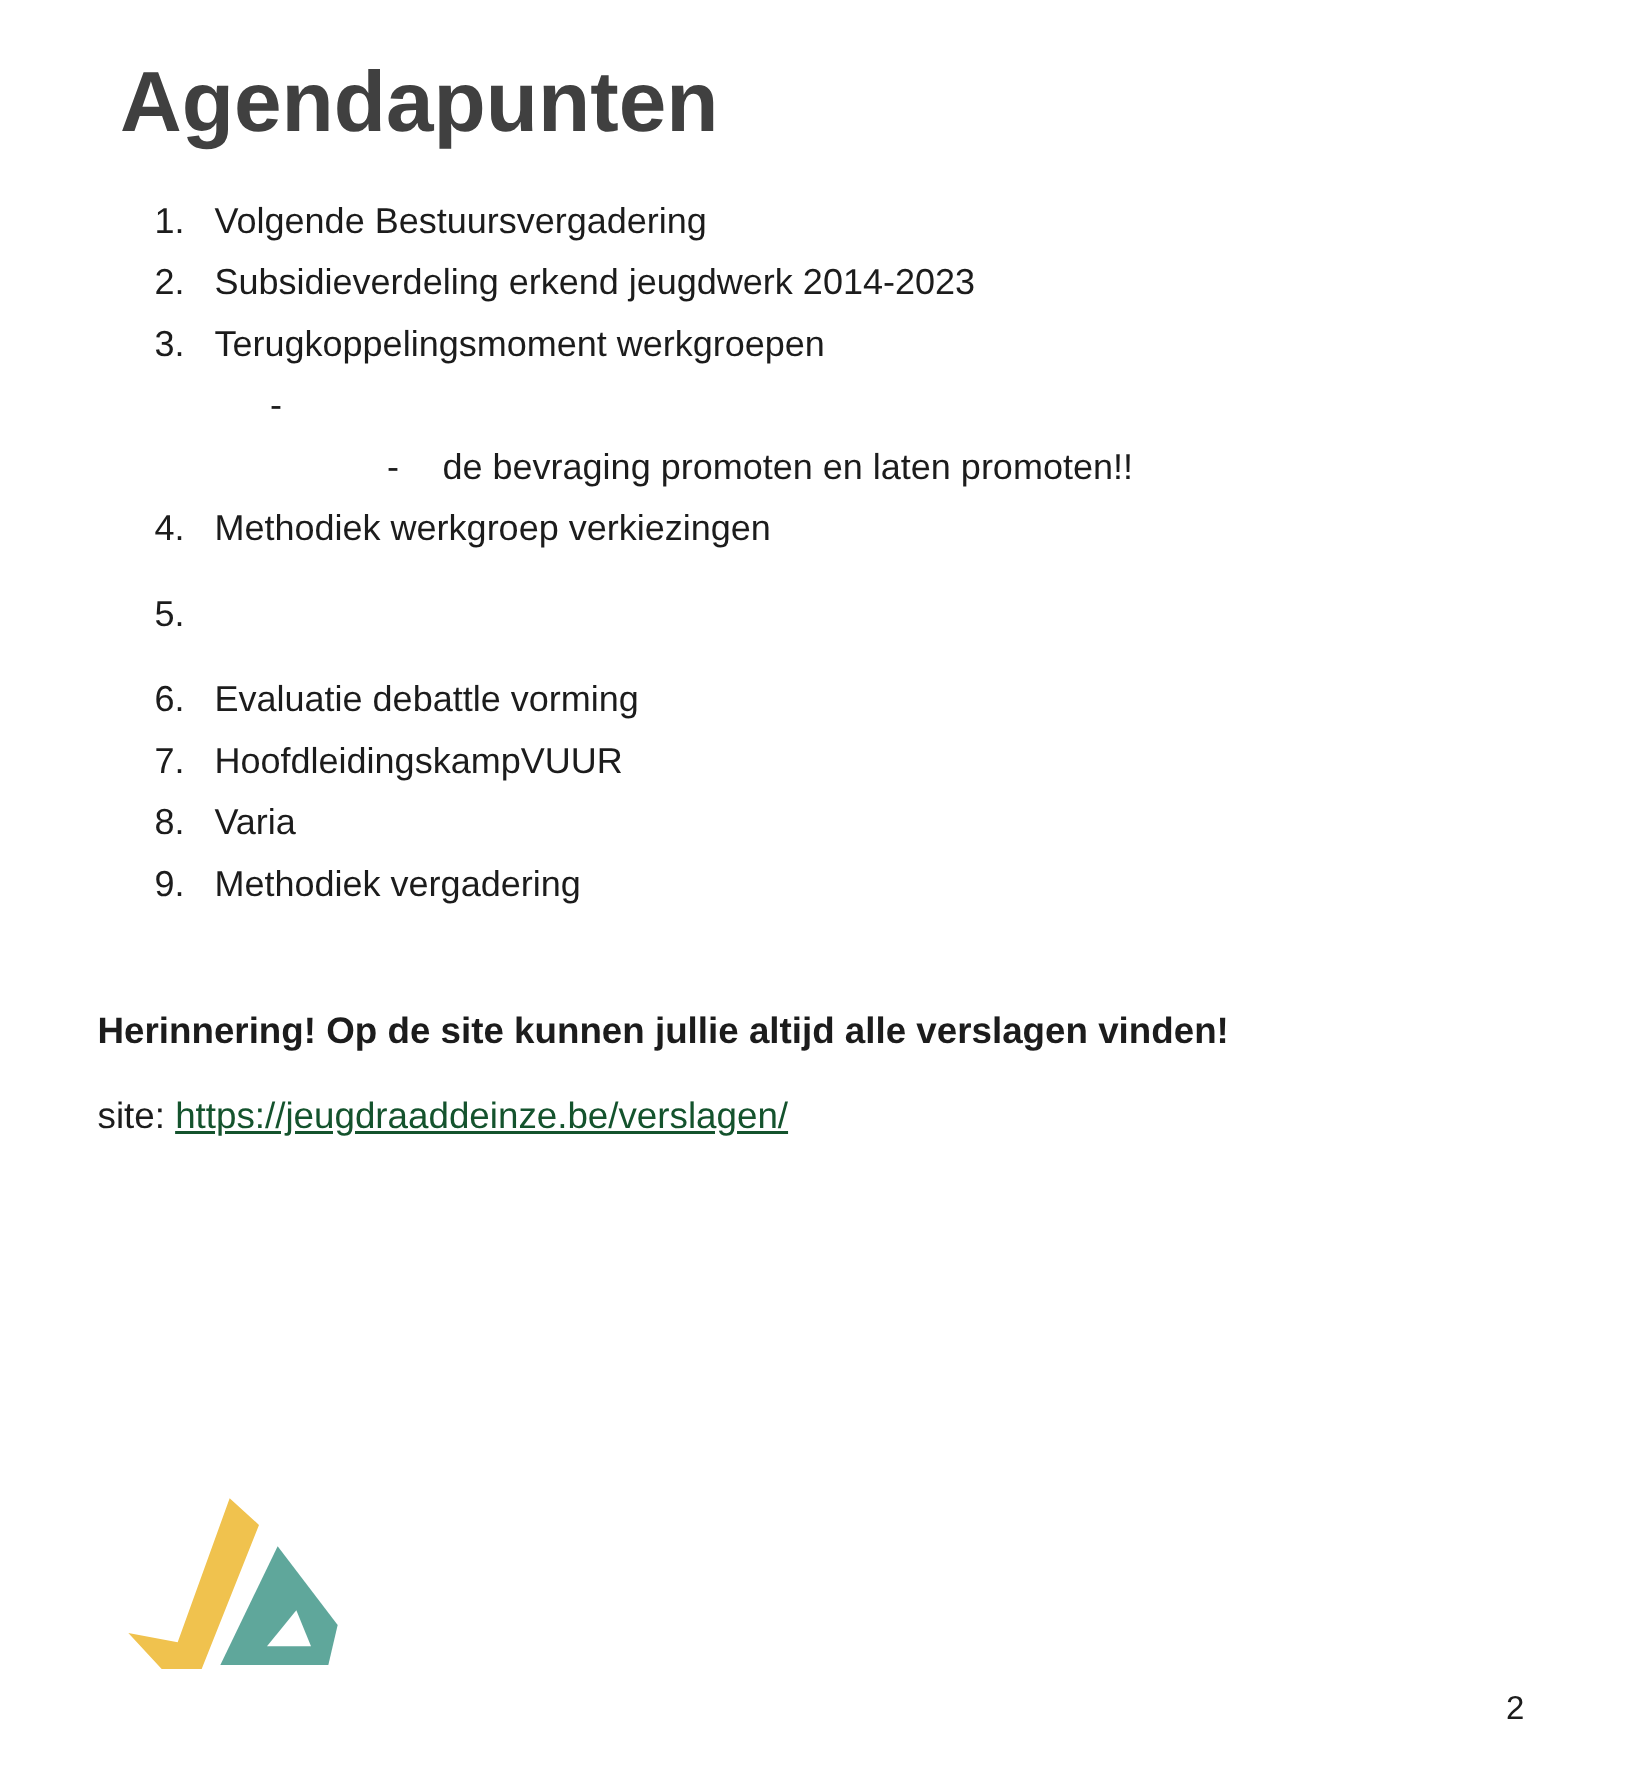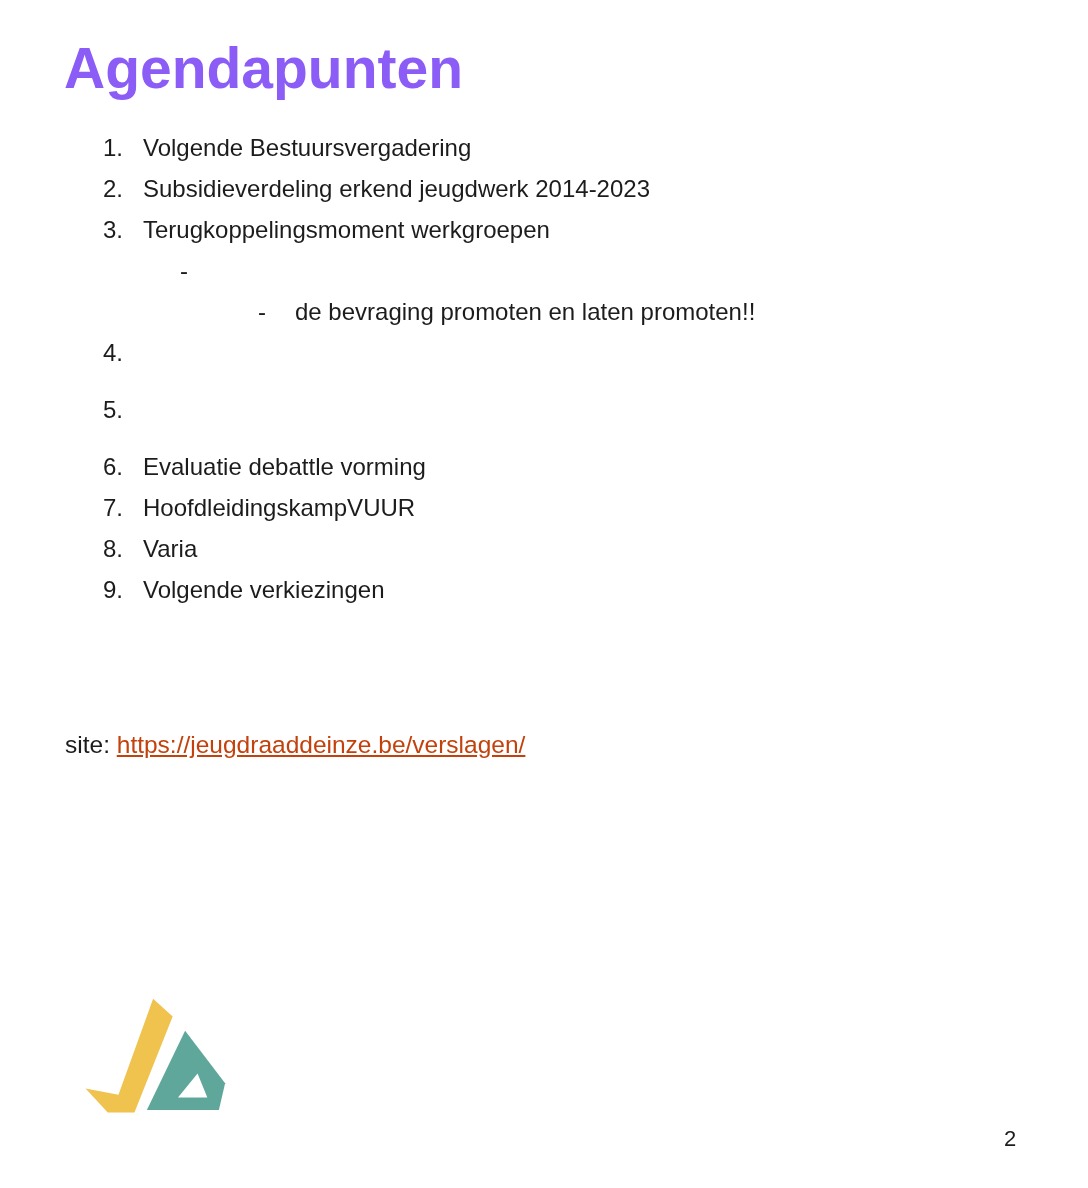--- a/index.html
+++ b/index.html
@@ -5,43 +5,43 @@
   html,body{margin:0;padding:0;background:#ffffff;}
   .page{
     position:relative;
     width:1088px;height:1188px;
     background:#ffffff;
     font-family:"Liberation Sans", sans-serif;
     color:#1c1c1c;
     overflow:hidden;
   }
   .title{
-    position:absolute;left:64px;top:34px;
+    position:absolute;left:80px;top:34px;
     margin:0;
     font-size:57px;font-weight:700;line-height:1.2;
-    color:#8b5cf6;
+    color:#404040;
   }
   .agenda{position:absolute;left:103px;top:127px;width:880px;}
   .row{display:flex;align-items:center;height:41px;font-size:24px;line-height:41px;}
   .row .marker{flex:none;width:40px;}
   .row.sub1{padding-left:77px;}
   .row.sub1 .marker{width:38px;}
   .row.sub2{padding-left:155px;}
   .row.sub2 .marker{width:37px;}
   .row.gap-before{margin-top:16px;}
   .reminder{
     position:absolute;left:65px;top:672px;
     font-size:24.5px;font-weight:700;line-height:1.3;
     width:960px;
   }
   .linkline{
     position:absolute;left:65px;top:729px;
     font-size:24.5px;line-height:1.3;
   }
-  .linkline a{color:#c2410c;text-decoration:underline;cursor:pointer;}
+  .linkline a{color:#14532d;text-decoration:underline;cursor:pointer;}
   .pagenum{
     position:absolute;left:1004px;top:1126px;
     font-size:22px;
   }
   .logo{position:absolute;left:74px;top:997px;}
 </style>
 </head>
 <body>
 
 <div class="page">
@@ -63,42 +63,44 @@
     </div>
     <div class="row sub1">
       <span class="marker">-</span>
     </div>
     <div class="row sub2">
       <span class="marker">-</span>
       <span>de bevraging promoten en laten promoten!!</span>
     </div>
     <div class="row">
       <span class="marker">4.</span>
+      <span>Methodiek werkgroep verkiezingen</span>
     </div>
     <div class="row gap-before">
       <span class="marker">5.</span>
     </div>
     <div class="row gap-before">
       <span class="marker">6.</span>
       <span>Evaluatie debattle vorming</span>
     </div>
     <div class="row">
       <span class="marker">7.</span>
       <span>HoofdleidingskampVUUR</span>
     </div>
     <div class="row">
       <span class="marker">8.</span>
       <span>Varia</span>
     </div>
     <div class="row">
       <span class="marker">9.</span>
-      <span>Volgende verkiezingen</span>
+      <span>Methodiek vergadering</span>
     </div>
   </div>
 
+  <div class="reminder">Herinnering! Op de site kunnen jullie altijd alle verslagen vinden!</div>
 
   <div class="linkline">
     <span>site:</span>
     <a href="#">https://jeugdraaddeinze.be/verslagen/</a>
   </div>
 
   <svg class="logo" width="160" height="129" viewBox="0 0 180 145" xmlns="http://www.w3.org/2000/svg">
     <polygon points="89,2 111,22 68,130 38,130 13,103 50,110" fill="#F0C24E"></polygon>
     <polygon points="125,38 170,97 163,127 82,127" fill="#5FA79B"></polygon>
     <polygon points="139,86 150,113 117,113" fill="#ffffff"></polygon>

